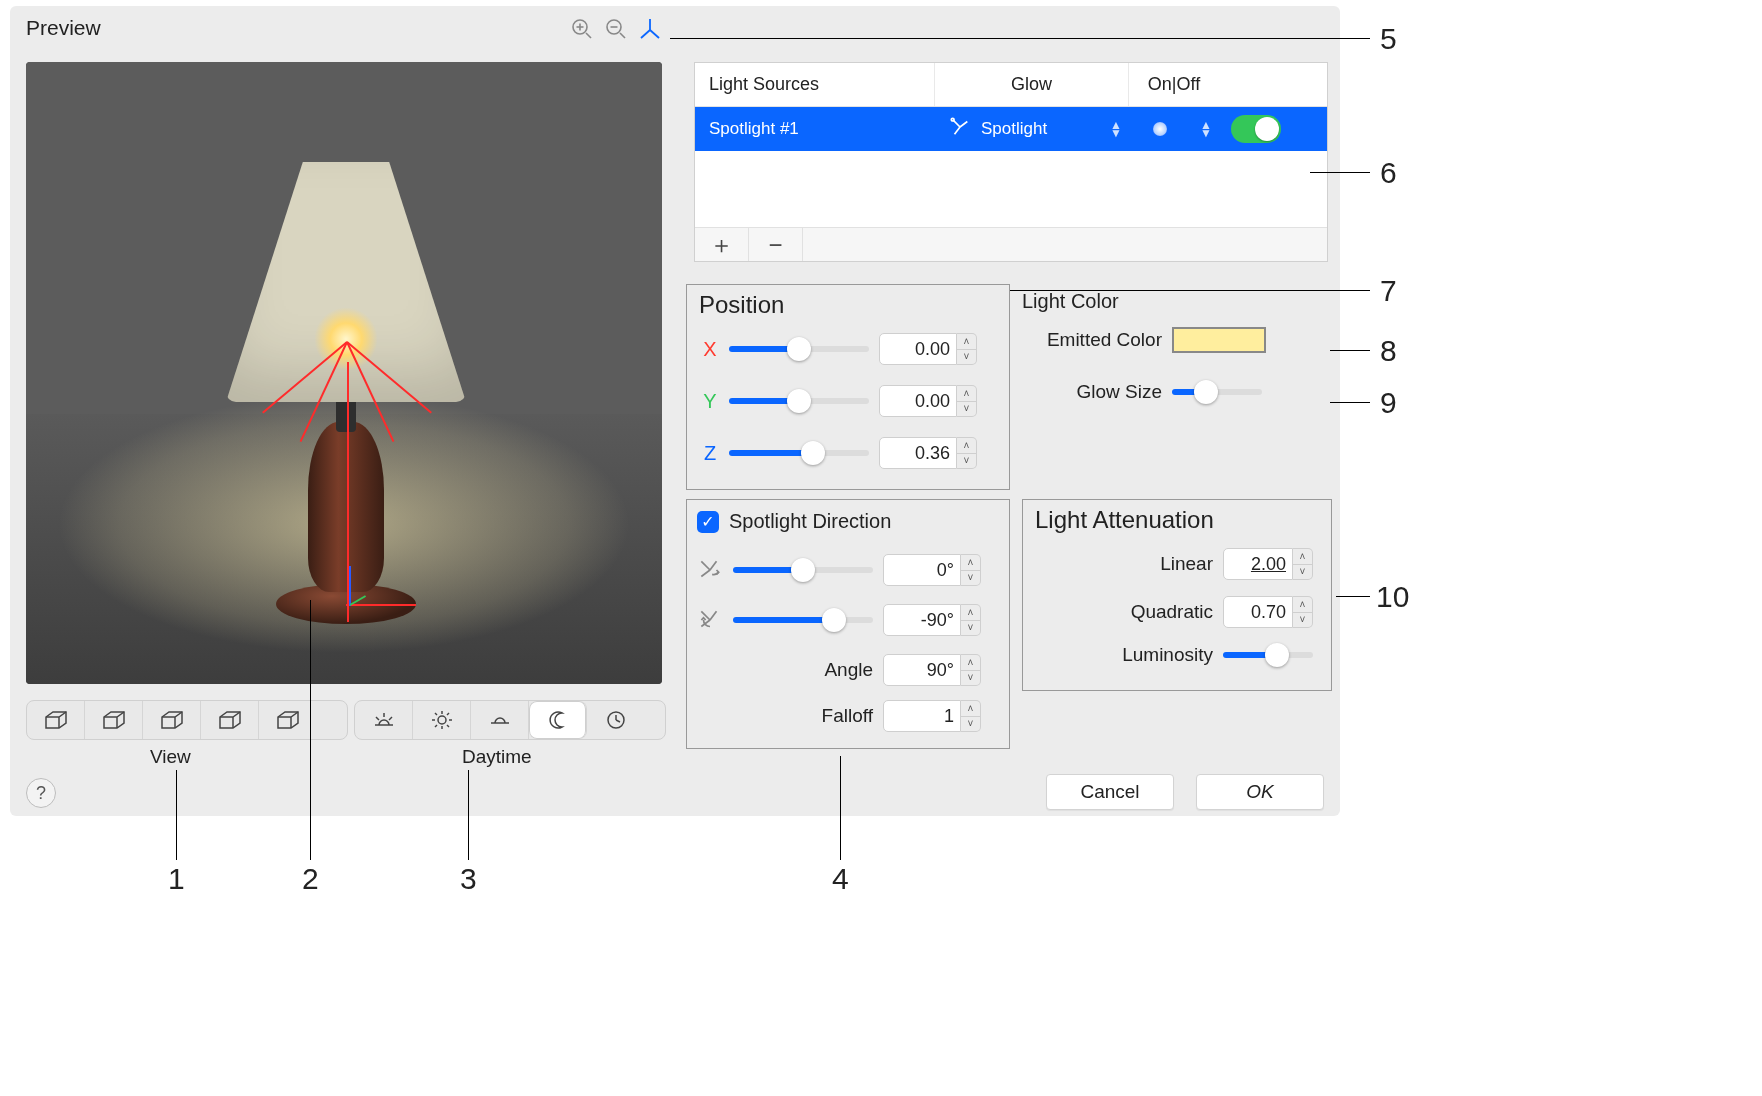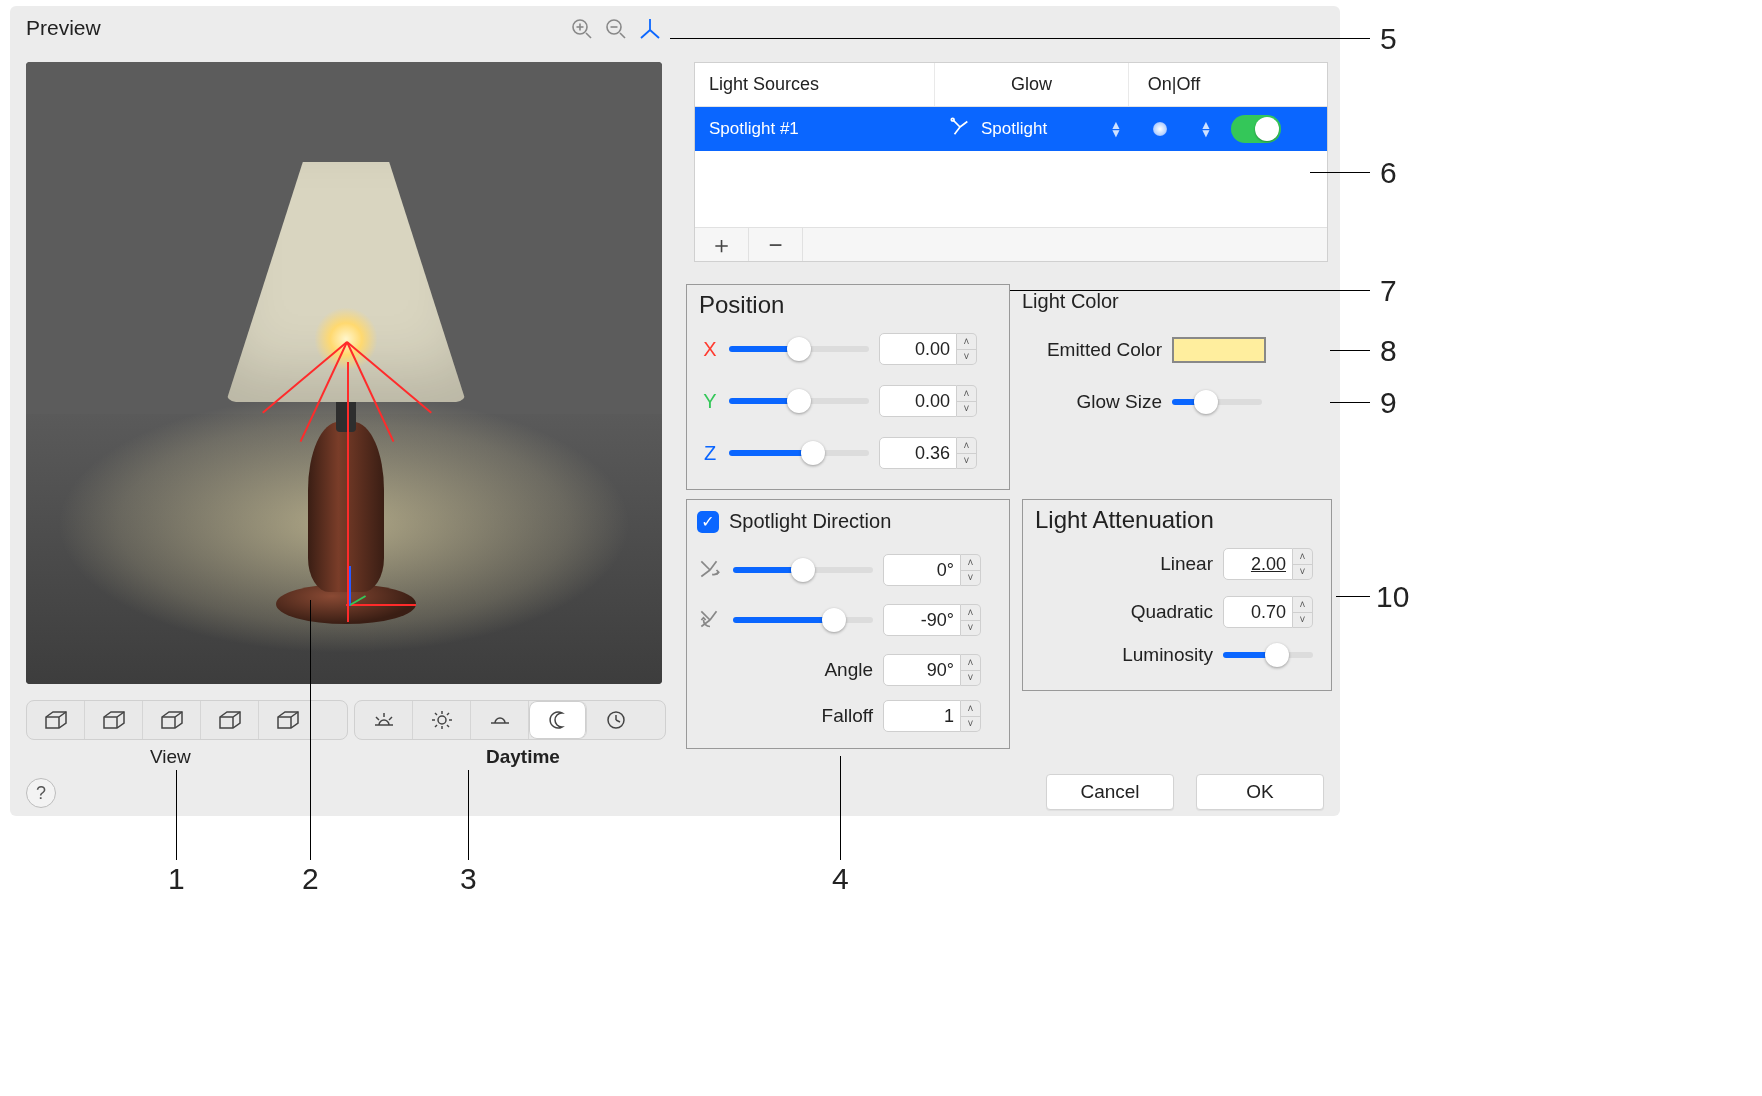--- a/index.html
+++ b/index.html
@@ -103,21 +103,21 @@
     .seg-btn.sel { background:#fff; border-radius:8px; box-shadow:0 0 0 1px #cfcfcf inset;}
     .seg-view { left:16px; top:694px; width:322px; }
     .seg-day  { left:344px; top:694px; width:312px; }
     .help-btn {
       position:absolute; left:16px; top:772px; width:30px; height:30px;
       border:1px solid #bdbdbd; border-radius:50%;
       display:flex; align-items:center; justify-content:center;
       color:#555; font-size:18px; background:#f3f3f3;
     }
     .label-view { position:absolute; left:140px; top:740px; font-size:19px; }
-    .label-day  { position:absolute; left:476px; top:740px; font-size:19px;font-weight:bold; }
+    .label-day  { position:absolute; left:452px; top:740px; font-size:19px; }
 
     
     .table-box {
       position:absolute; left:684px; top:56px; width:634px; height:200px;
       border:1px solid #d0d0d0; background:#fff;
     }
     .table-head { display:grid; grid-template-columns: 240px 194px 90px 104px; height:44px; border-bottom:1px solid #e3e3e3;}
     .table-head > div { display:flex; align-items:center; padding-left:14px; border-right:1px solid #e9e9e9; font-size:18px;}
     .table-head > div:last-child{border-right:none;}
     .table-row {
@@ -188,21 +188,21 @@
     }
     .spot-icon { color:#888; width:26px; display:flex; justify-content:center;}
 
     .btn {
       position:absolute; height:36px; width:128px;
       background:#fff; border:1px solid #d3d3d3; border-radius:4px;
       display:flex; align-items:center; justify-content:center; font-size:19px;
       box-shadow:0 1px 1px rgba(0,0,0,0.06);
     }
     .btn-cancel{left:1036px; top:768px;}
-    .btn-ok{left:1186px; top:768px;}
+    .btn-ok{left:1186px; top:768px;font-style:italic;}
 
     
     .callout-line { position:absolute; background:#000; }
     .callout-num  { position:absolute; font-size:30px; }
     .v-line { width:1px; }
     .h-line { height:1px; }
   </style>
 </head>
 <body>
 
@@ -405,21 +405,21 @@
         <div class="stepper">
             <div>˄</div>
             <div>˅</div>
           </div>
       </div>
     </div>
   </div>
 
   <div class="color-box">
     <div>Light Color</div>
-    <div class="row" style="position:relative; margin-top:24px;">
+    <div class="row" style="position:relative; margin-top:14px;">
       <div class="right-label" style="width:140px;">Emitted Color</div>
       <div class="color-swatch"></div>
     </div>
     <div class="row" style="position:relative; margin-top:28px;">
       <div class="right-label" style="width:140px;">Glow Size</div>
       <div class="slider" style="--fill:38%; width:90px;"></div>
     </div>
   </div>
 
   <div class="group-box spot-box">

